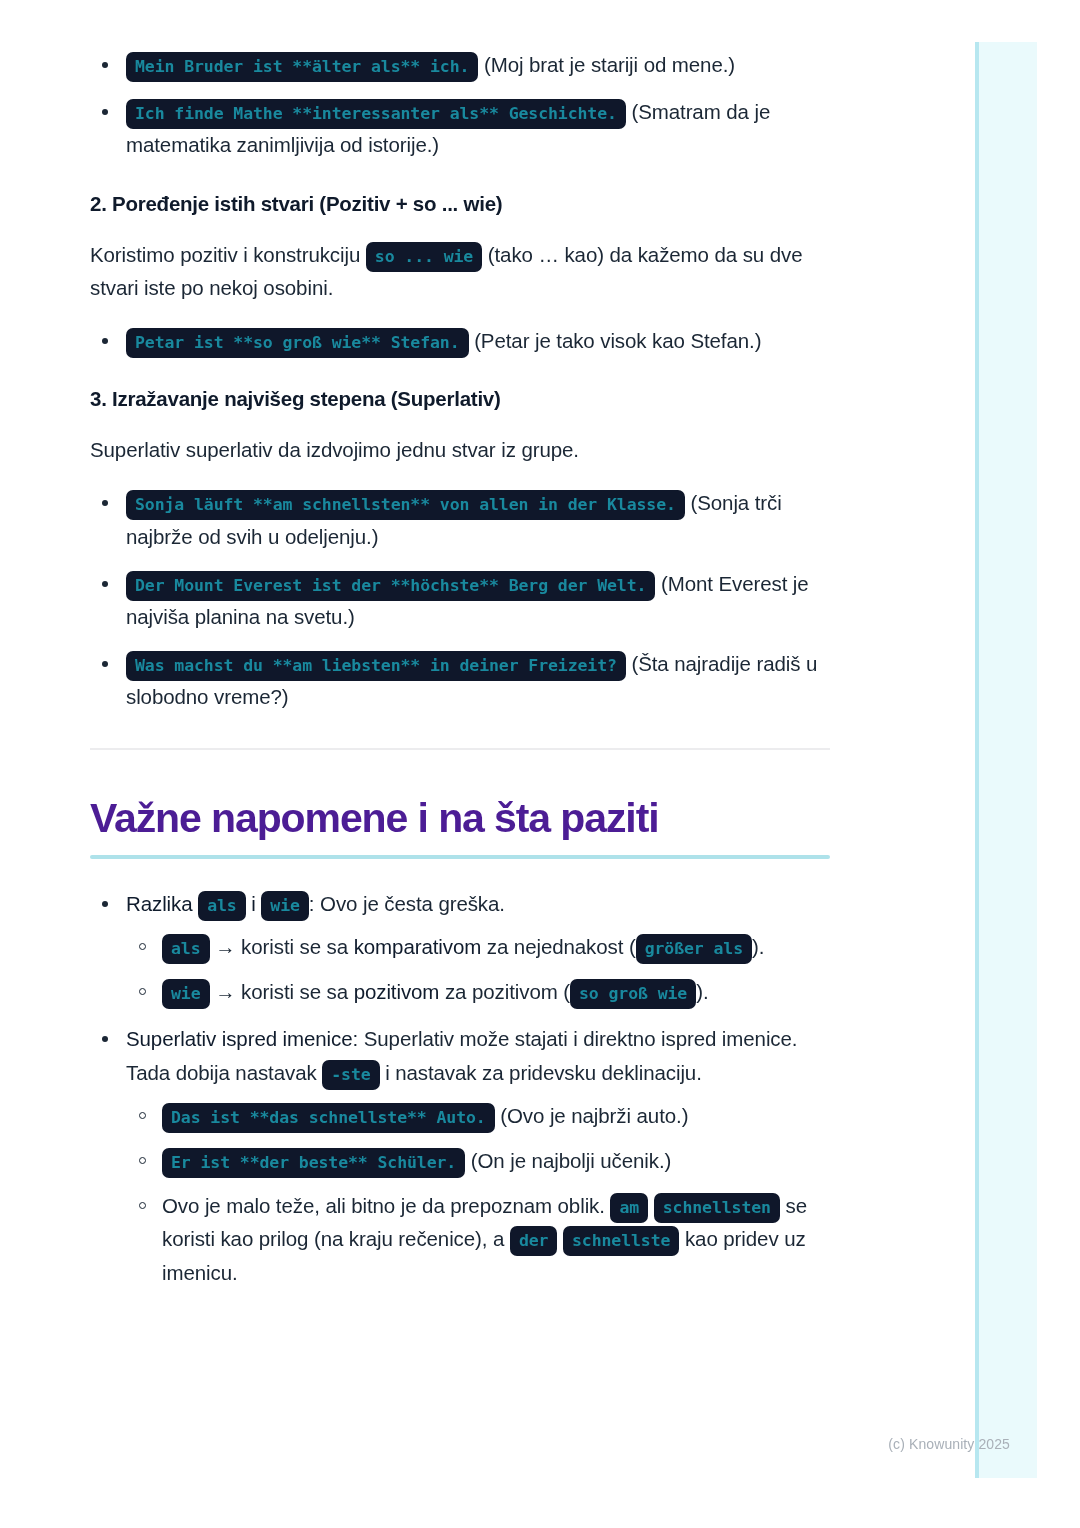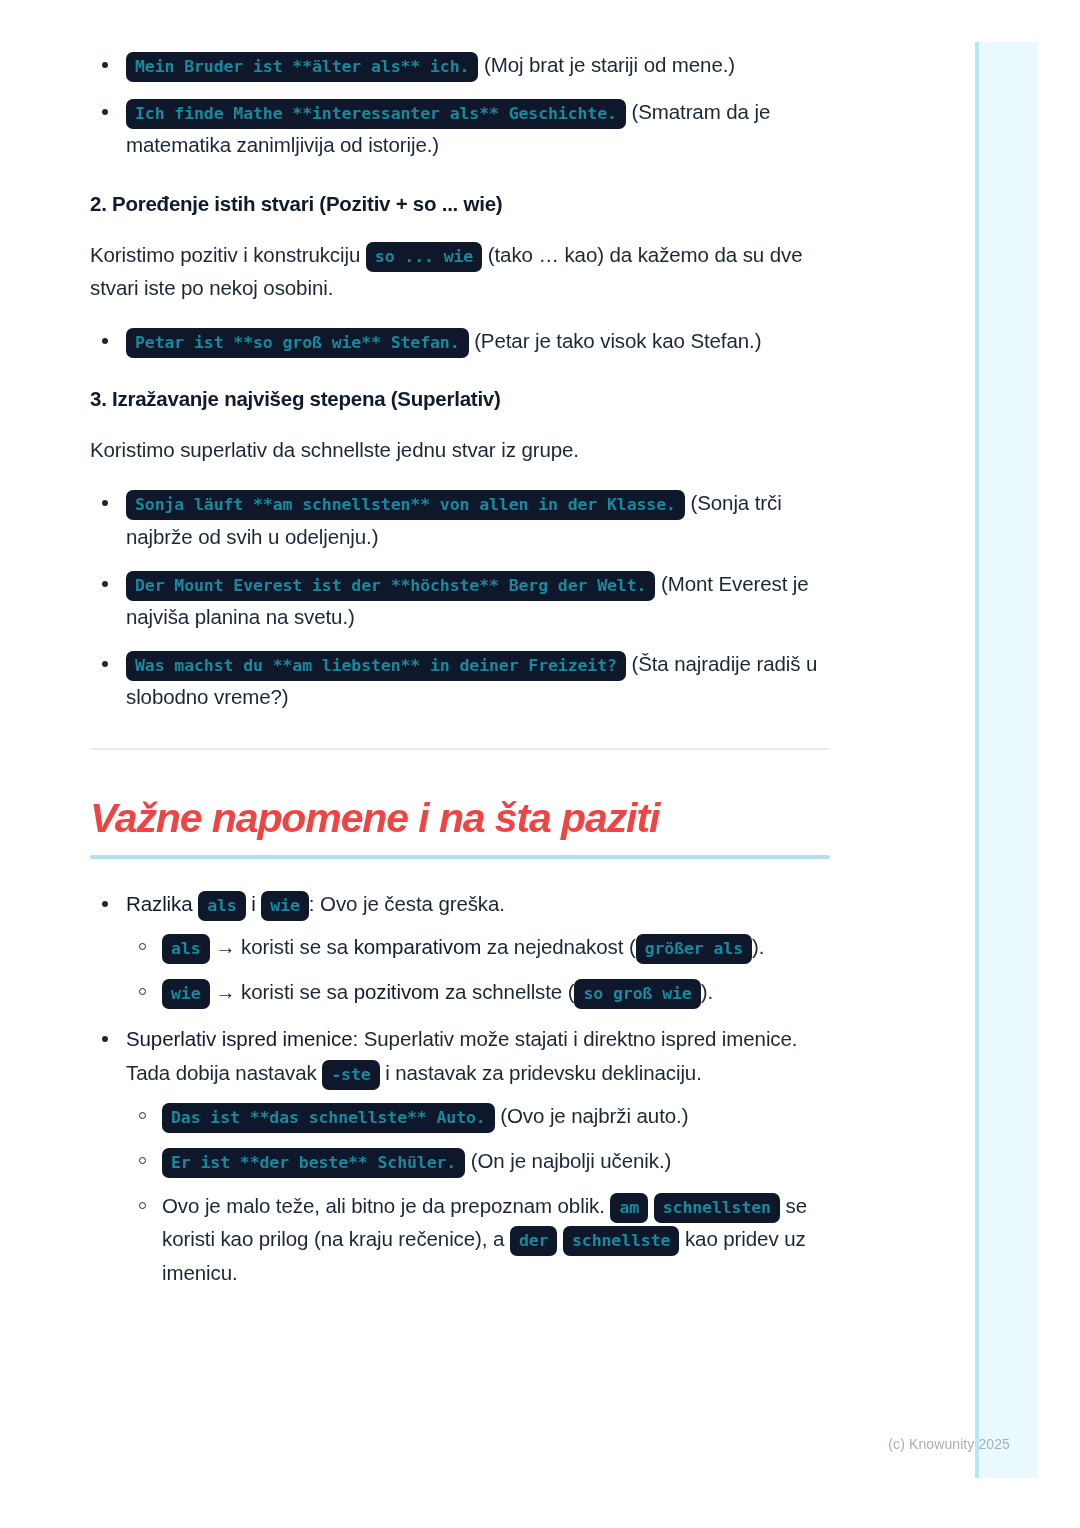--- a/index.html
+++ b/index.html
@@ -56,25 +56,24 @@
     font-size: 20.5px;
     font-weight: bold;
     margin: 30px 0 8px 0;
     color: #0f1a2b;
     letter-spacing: -0.25px;
   }
 
   h1.big-heading {
     font-size: 41px;
     font-weight: bold;
-    color: #ef4444;
+    color: #4c1d95;
     margin: 0 0 14px 0;
     letter-spacing: -1.1px;
     line-height: 1.1;
-    font-style: italic;
   }
 
   hr.rule-grey {
     border: none;
     border-top: 2px solid #ececee;
     margin: 34px 0 46px 0;
   }
 
   .heading-underline {
     height: 4px;
@@ -195,21 +194,21 @@
 
     <ul class="bullets">
       <li>
         <code class="chip">Petar ist **so groß wie** Stefan.</code>
         <span>(Petar je tako visok kao Stefan.)</span>
       </li>
     </ul>
 
     <h3 class="section-heading">3. Izražavanje najvišeg stepena (Superlativ)</h3>
 
-    <p class="body">Koristimo superlativ da schnellste jednu stvar iz grupe.</p>
+    <p class="body">Superlativ superlativ da izdvojimo jednu stvar iz grupe.</p>
 
     <ul class="bullets">
       <li>
         <code class="chip">Sonja läuft **am schnellsten** von allen in der Klasse.</code>
         <span>(Sonja trči najbrže od svih u odeljenju.)</span>
       </li>
       <li>
         <code class="chip">Der Mount Everest ist der **höchste** Berg der Welt.</code>
         <span>(Mont Everest je najviša planina na svetu.)</span>
       </li>
@@ -236,21 +235,21 @@
           <li>
             <code class="chip">als</code>
             <span>→ koristi se sa</span>
             <strong class="bold">komparativom</strong>
             <span>za nejednakost (</span><code class="chip">größer als</code><span>).</span>
           </li>
           <li>
             <code class="chip">wie</code>
             <span>→ koristi se sa</span>
             <strong class="bold">pozitivom</strong>
-            <span>za schnellste (</span><code class="chip">so groß wie</code><span>).</span>
+            <span>za pozitivom (</span><code class="chip">so groß wie</code><span>).</span>
           </li>
         </ul>
       </li>
 
       <li>
         <strong class="bold">Superlativ ispred imenice</strong><span>: Superlativ može stajati i direktno ispred imenice. Tada dobija nastavak</span>
         <code class="chip">-ste</code>
         <span>i nastavak za pridevsku deklinaciju.</span>
 
         <ul class="subbullets">

